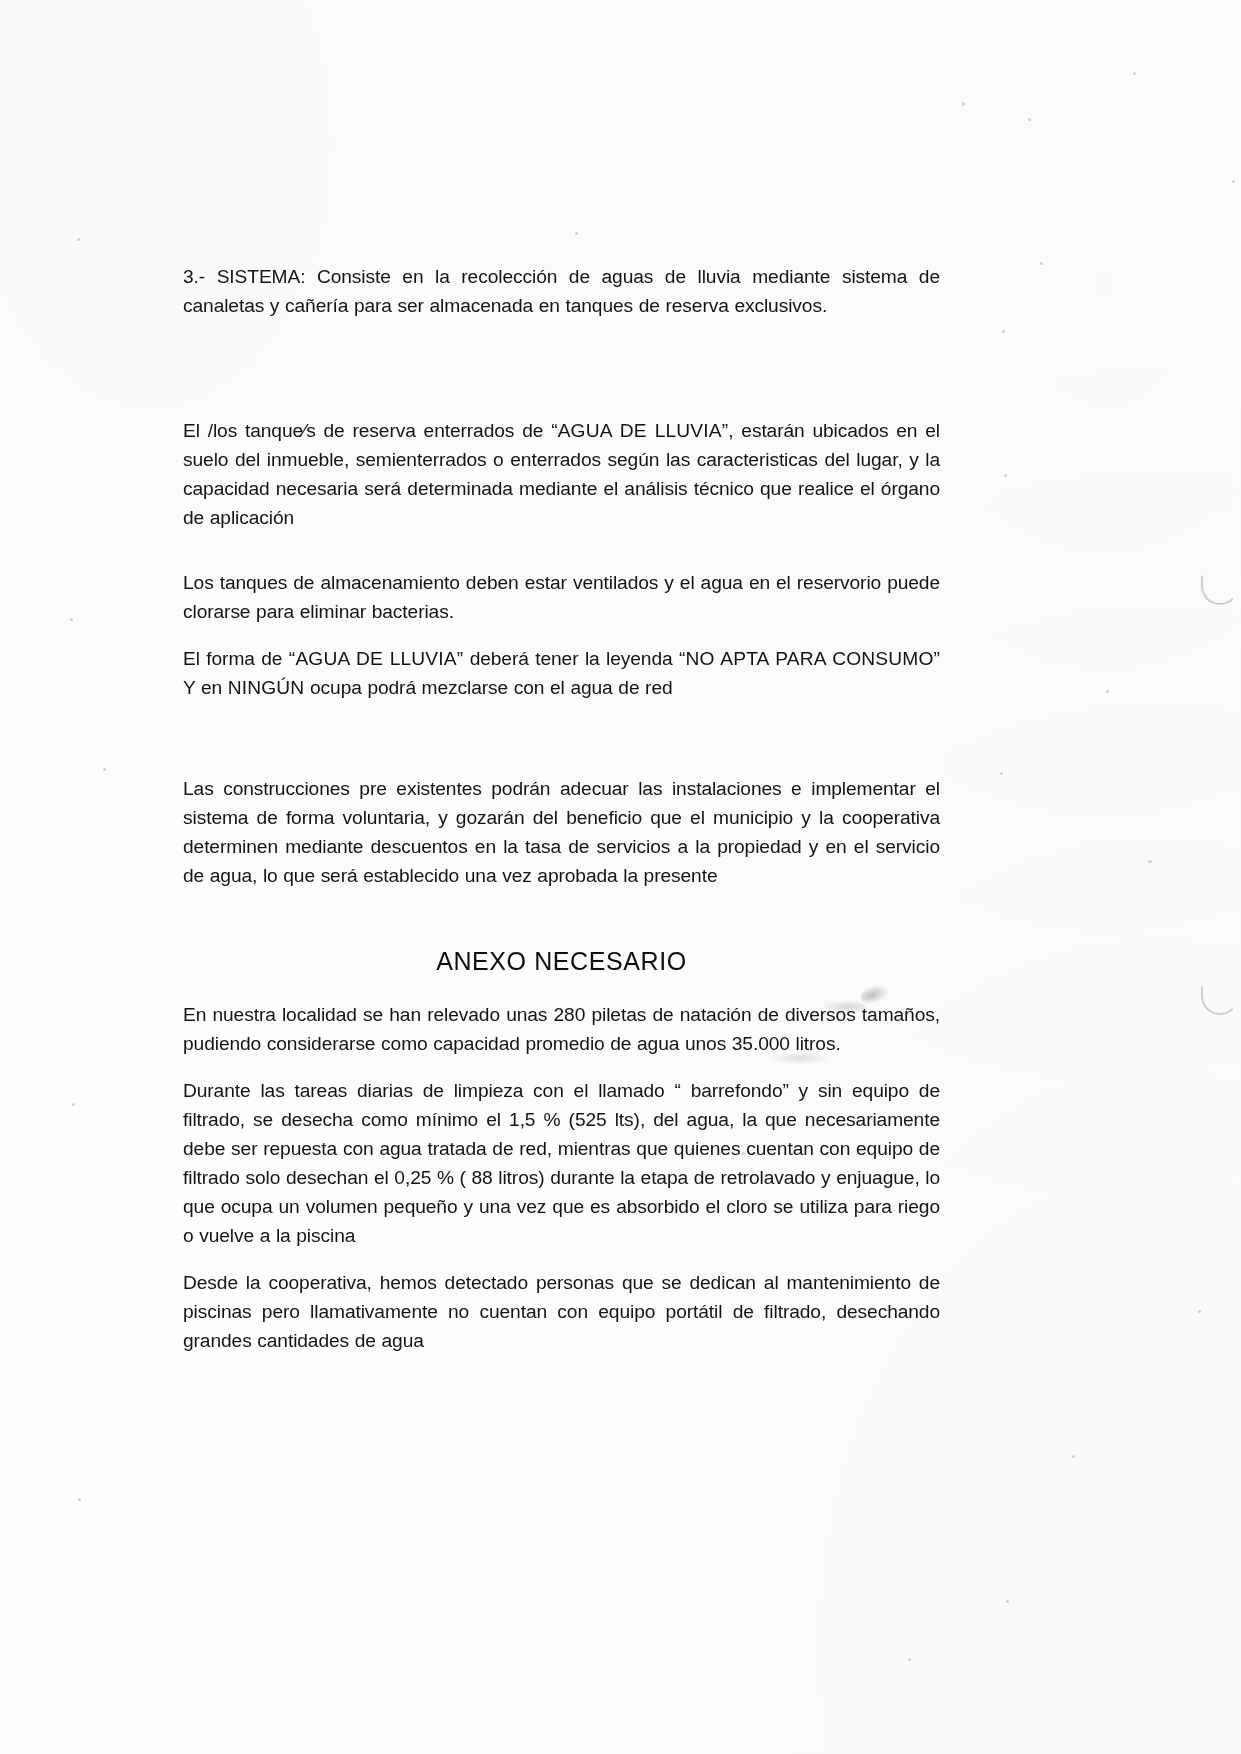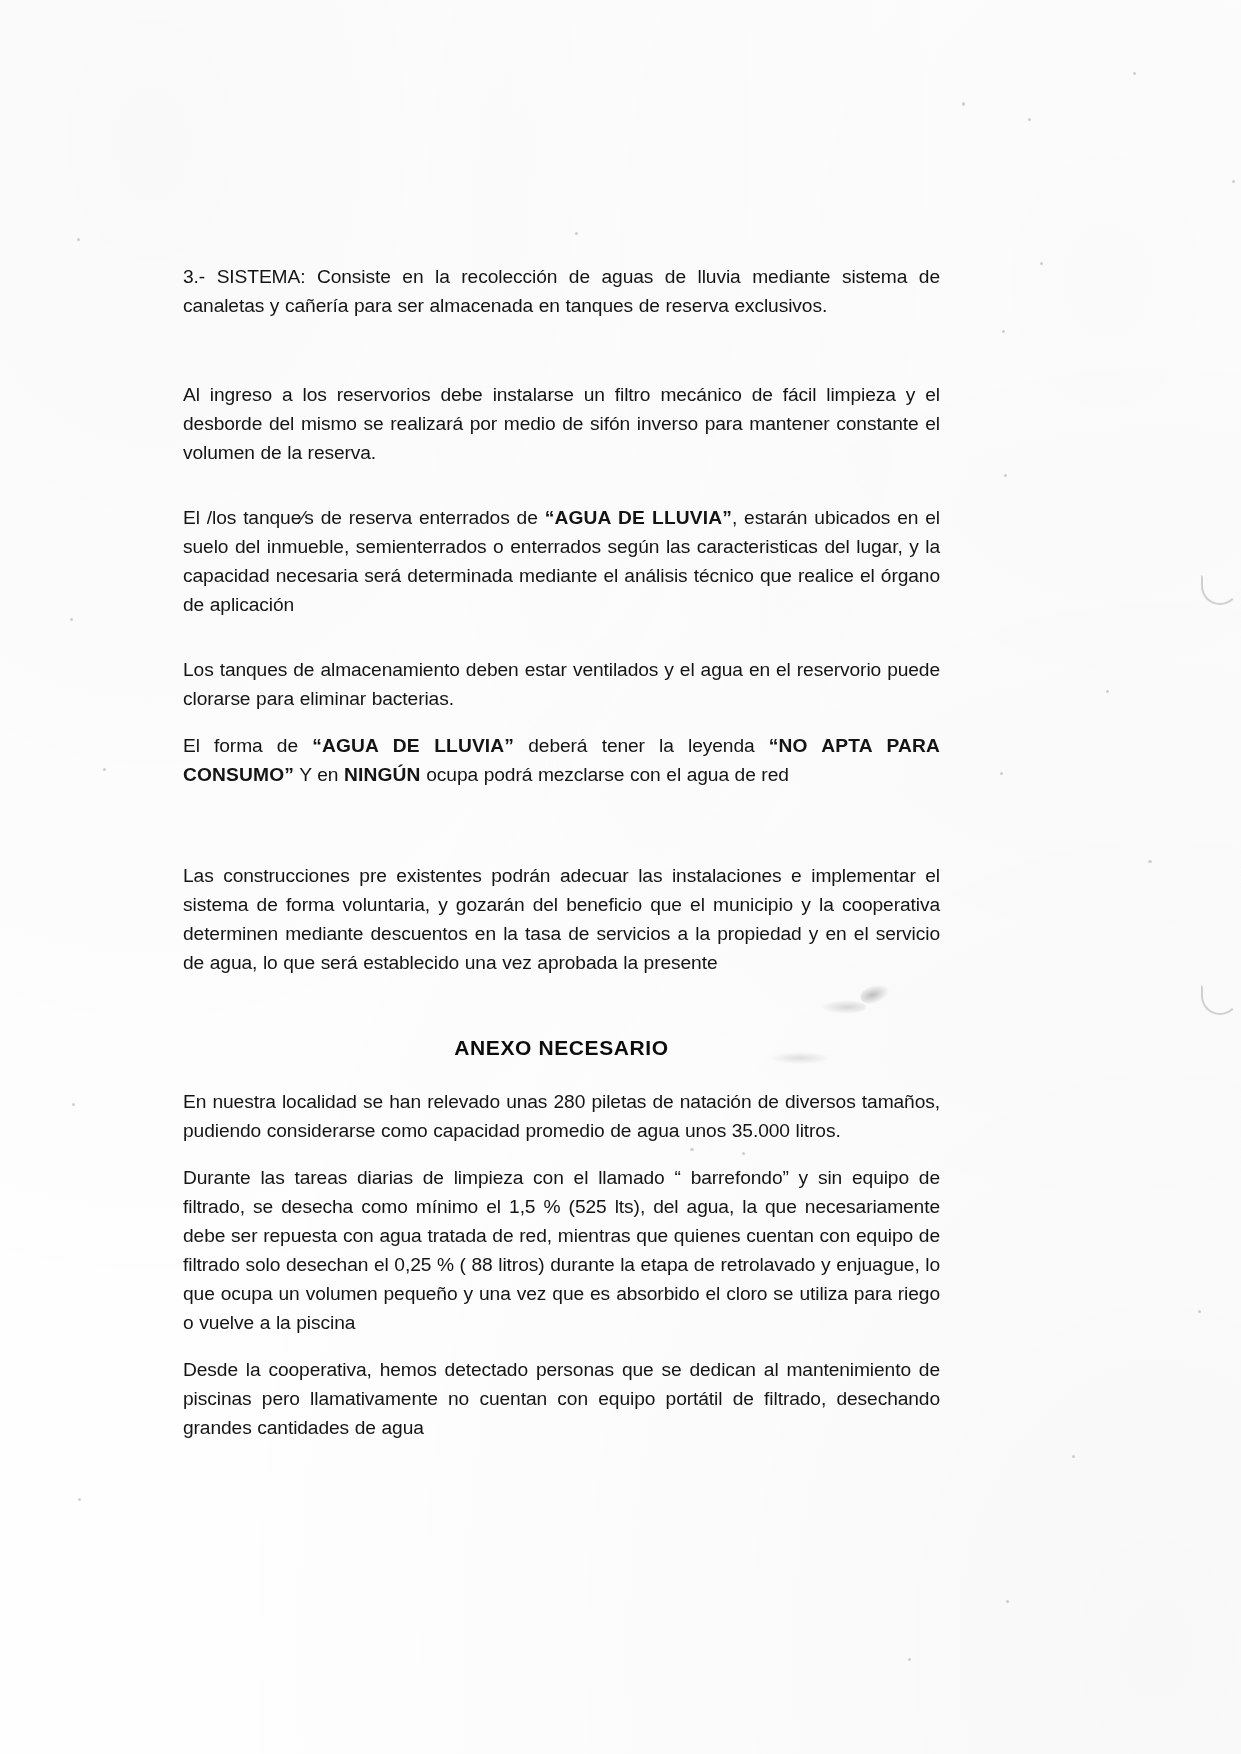--- a/index.html
+++ b/index.html
@@ -59,27 +59,27 @@
     word-spacing: 0.4px;
     color: #141414;
     -webkit-font-smoothing: none;
   }
   .gap-lg { height: 60px; }
   .gap-md { height: 36px; }
   .gap-sm { height: 18px; }
   .heading {
     margin: 0;
     text-align: center;
-    font-size: 21px;
-    font-weight: bold;
+    font-size: 25px;
+    font-weight: normal;
     letter-spacing: 0.6px;
     color: #0d0d0d;
     line-height: 34px;
   }
-  b, strong { font-weight: bold; letter-spacing: 0.15px; }
+  b, strong { font-weight: normal; letter-spacing: 0.15px; }
   .no-justify { text-align: left; }
   
   .ring {
     position: absolute;
     width: 34px;
     height: 26px;
     border: 2px solid #c9c9c9;
     border-top-color: transparent;
     border-right-color: transparent;
     border-radius: 0 0 40px 40px;
@@ -122,21 +122,20 @@
 
   <div class="smudge" style="left:860px; top:985px; width:30px; height:18px; background:radial-gradient(ellipse at 40% 50%, rgba(30,30,30,.55), rgba(30,30,30,0) 70%); transform: rotate(-18deg);"></div>
   <div class="smudge" style="left:820px; top:1000px; width:46px; height:14px; background:radial-gradient(ellipse at 60% 50%, rgba(40,40,40,.35), rgba(40,40,40,0) 70%);"></div>
   <div class="smudge" style="left:770px; top:1052px; width:60px; height:12px; background:radial-gradient(ellipse at 50% 50%, rgba(60,60,60,.30), rgba(60,60,60,0) 72%);"></div>
 
   <div class="content">
 
     <p class="para"><span>3.- SISTEMA:  Consiste en la recolección de aguas de lluvia mediante sistema de canaletas y cañería para ser almacenada en tanques de reserva exclusivos.</span></p>
     <div class="gap-lg"></div>
 
-    <p class="para"><span>Al ingreso a los reservorios debe instalarse un filtro mecánico de fácil limpieza y el desborde del mismo se realizará por medio de sifón inverso para mantener constante el volumen de la reserva.</span></p>
     <div class="gap-md"></div>
 
     <p class="para"><span>El /los tanque⁄s de reserva enterrados de </span><b>“AGUA DE LLUVIA”</b><span>, estarán ubicados en el suelo del inmueble, semienterrados o enterrados según las caracteristicas del lugar, y la capacidad necesaria será determinada mediante el análisis técnico que realice el  órgano de aplicación</span></p>
     <div class="gap-md"></div>
 
     <p class="para"><span>Los tanques de almacenamiento deben estar ventilados y el agua en el reservorio puede clorarse para eliminar bacterias.</span></p>
     <div class="gap-sm"></div>
 
     <p class="para"><span>El forma de </span><b>“AGUA DE LLUVIA”</b><span> deberá tener la leyenda </span><b>“NO APTA PARA CONSUMO”</b><span> Y en </span><b>NINGÚN</b><span> ocupa podrá mezclarse con el agua de red</span></p>
     <div class="gap-md"></div>

